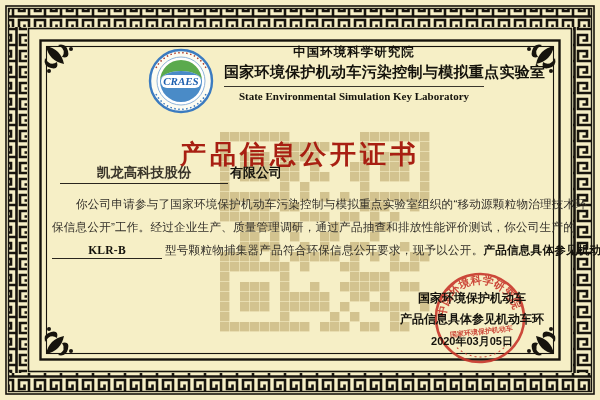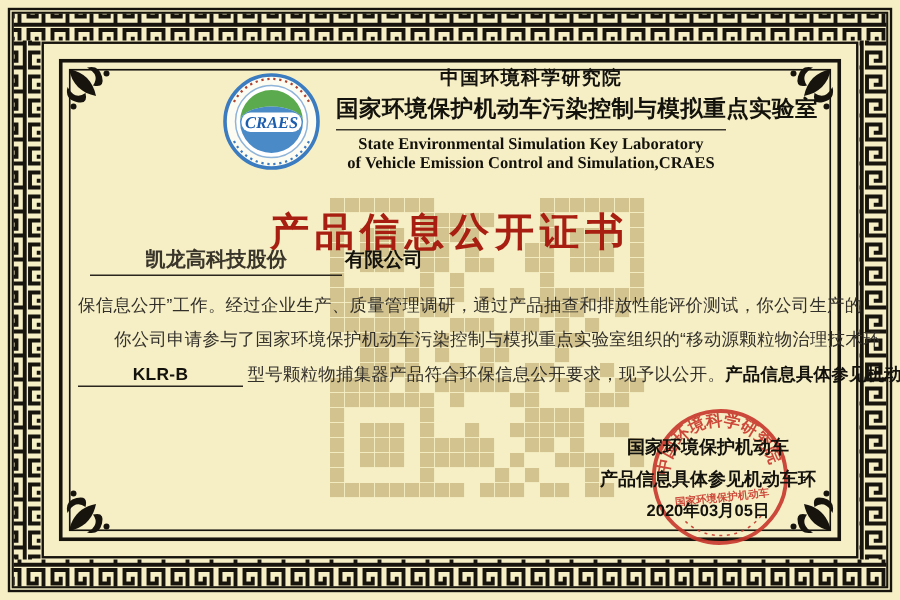--- a/index.html
+++ b/index.html
@@ -31,21 +31,21 @@
   .company-name{display:inline-block; min-width:168px; text-align:center; font-weight:700;
                 border-bottom:1.5px solid #2a261e; padding-bottom:1px; margin-left:8px; color:#3a352a;}
   .company-suffix{font-weight:700; color:#14120c; margin-left:2px; font-size:13px;}
 
   .body-lines{position:absolute; left:52px; top:192px; width:502px; font-size:11.6px;
               color:#33302a; letter-spacing:.2px;}
   .body-line{height:23px; line-height:23px; white-space:nowrap;}
   .body-line.indent{padding-left:24px;}
   .seg-bold{font-weight:700; color:#14120c;}
   .seg-model{font-weight:700; display:inline-block; min-width:110px; text-align:center;
-             border-bottom:1.5px solid #2a261e; font-family:Liberation Sans, sans-serif;
+             border-bottom:1.5px solid #2a261e; font-family:Liberation Serif, serif;
              color:#14120c; line-height:15px; margin-right:3px;}
 
   .signature{position:absolute; left:378px; top:288px; width:188px; text-align:center; color:#14120c;}
   .sig1{font-size:12px; font-weight:700; line-height:21px; white-space:nowrap;}
   .sig2{font-size:12px; font-weight:700; line-height:21px; white-space:nowrap;}
   .sig-date{font-size:11px; font-weight:700; line-height:22px; white-space:nowrap;}
 </style>
 </head>
 <body>
 
@@ -334,33 +334,32 @@
         <path d="M54,33 A21,21 0 0 1 12,33 A21,10 0 0 1 54,33 Z" fill="#2a77bd" opacity=".85"></path>
         <rect x="13" y="27" width="40" height="13" rx="6" fill="#ffffff"></rect>
         <text x="33" y="37" text-anchor="middle" font-size="11" font-weight="700" font-style="italic" fill="#1d5fae" font-family="Liberation Serif, serif">CRAES</text>
         <path d="M8,20 A28,28 0 0 1 58,20" fill="none" stroke="#b0412f" stroke-width="1.5" stroke-dasharray="1.5,2.5"></path>
         <path d="M8,46 A28,28 0 0 0 58,46" fill="none" stroke="#3b7bc0" stroke-width="1.5" stroke-dasharray="1.5,2.5"></path>
       </svg>
       <div class="header-text">
         <div class="cn1">中国环境科学研究院</div>
         <div class="cn2">国家环境保护机动车污染控制与模拟重点实验室</div>
         <div class="en1">State Environmental Simulation Key Laboratory</div>
-        <div class="en2">of Vehicle Emission Control and Simulation,CRAES</div>
       </div>
     </div>
 
     <div class="title" style="color: rgb(168, 31, 18); margin-top: 28px;">产品信息公开证书</div>
 
     <div class="company-row">
       <span class="company-name">凯龙高科技股份</span><span class="company-suffix">有限公司</span>
     </div>
 
     <div class="body-lines" id="body-lines">
+        <div class="body-line indent"><span>你公司申请参与了国家环境保护机动车污染控制与模拟重点实验室组织的“移动源颗粒物治理技术环</span></div>
         <div class="body-line"><span>保信息公开”工作。经过企业生产、质量管理调研，通过产品抽查和排放性能评价测试，你公司生产的</span></div>
-        <div class="body-line indent"><span>你公司申请参与了国家环境保护机动车污染控制与模拟重点实验室组织的“移动源颗粒物治理技术环</span></div>
         <div class="body-line"><span class="seg-model">KLR-B</span><span>型号颗粒物捕集器产品符合环保信息公开要求，现予以公开。</span><span class="seg-bold">产品信息具体参见机动车环</span></div>
       </div>
 
     <div class="signature">
       <div class="sig1">国家环境保护机动车</div>
       <div class="sig2">产品信息具体参见机动车环</div>
       <div class="sig-date">2020年03月05日</div>
     </div>
 
   </div>

